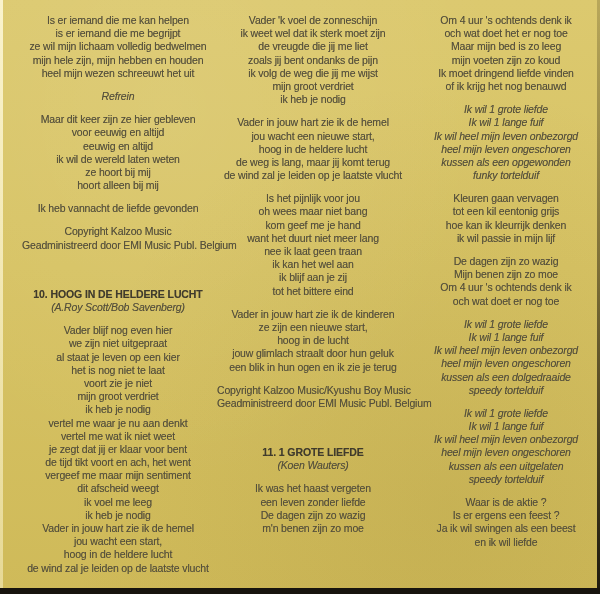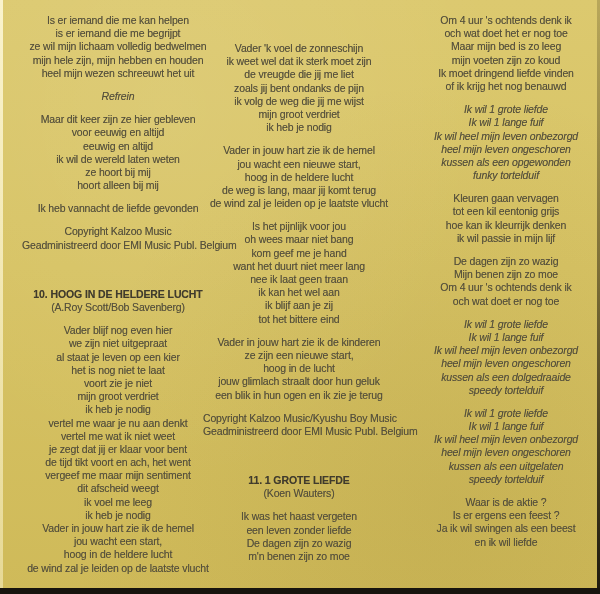--- a/index.html
+++ b/index.html
@@ -18,28 +18,28 @@
     position:absolute;
     top:14px;
     width:192px;
     font-size:10.5px;
     line-height:13.2px;
     letter-spacing:-0.15px;
     color:#55503c;
     text-shadow:0 0 0.5px rgba(85,80,60,0.55);
   }
   .col-left{left:22px;}
-  .col-mid{left:203px;margin-top:28px;}
+  .col-mid{left:217px;}
   .col-right{left:410px;}
   .line{height:13.2px;white-space:nowrap;}
   .line.gap{height:10px;}
   .line.gap-large{height:36px;}
   .line.italic{font-style:italic;}
   .line.heading{font-weight:bold;color:#403b2c;letter-spacing:-0.1px;}
-  .line.credit{color:#55503c;}
+  .line.credit{color:#55503c;font-style:italic;}
   .edge-left{
     position:absolute;left:0;top:0;width:3px;height:594px;
     background:linear-gradient(180deg, rgba(255,250,220,0.85), rgba(250,242,200,0.55));
   }
   .edge-right{
     position:absolute;right:0;top:0;width:3px;height:594px;
     background:linear-gradient(180deg, rgba(80,68,30,0.25) 0%, rgba(55,46,22,0.55) 45%, rgba(20,17,10,0.95) 100%);
   }
   .edge-bottom{
     position:absolute;left:0;bottom:0;width:600px;height:6px;

